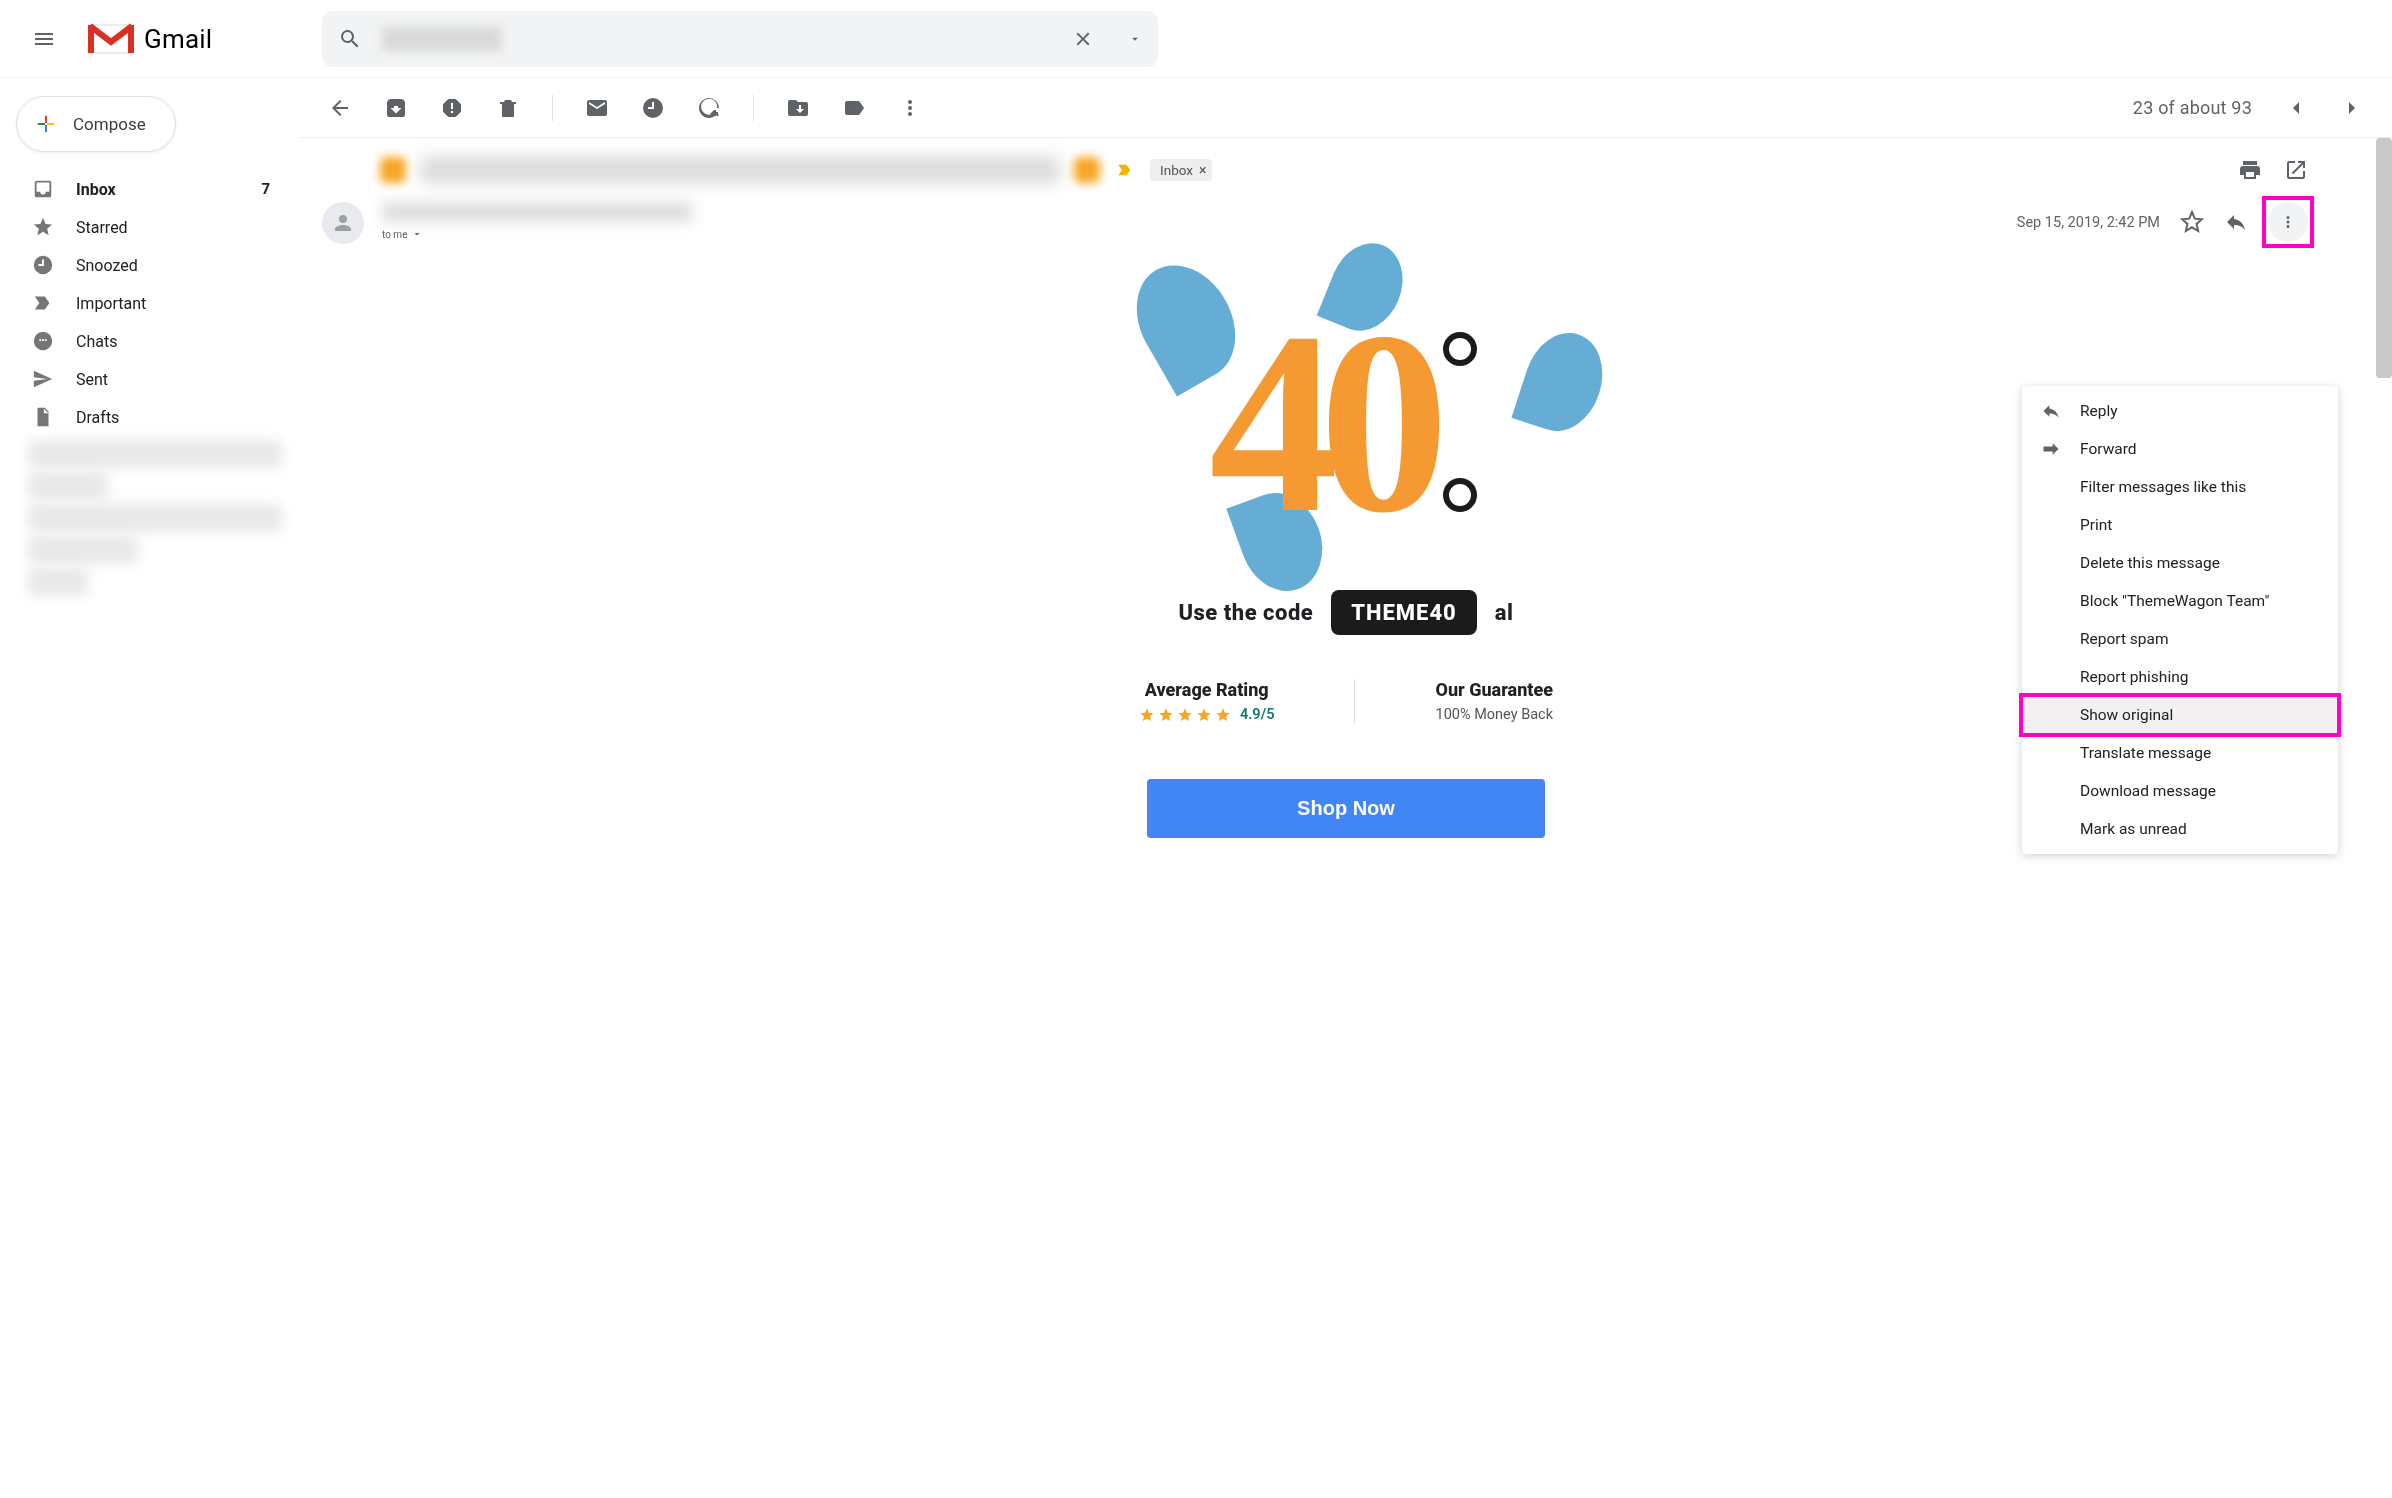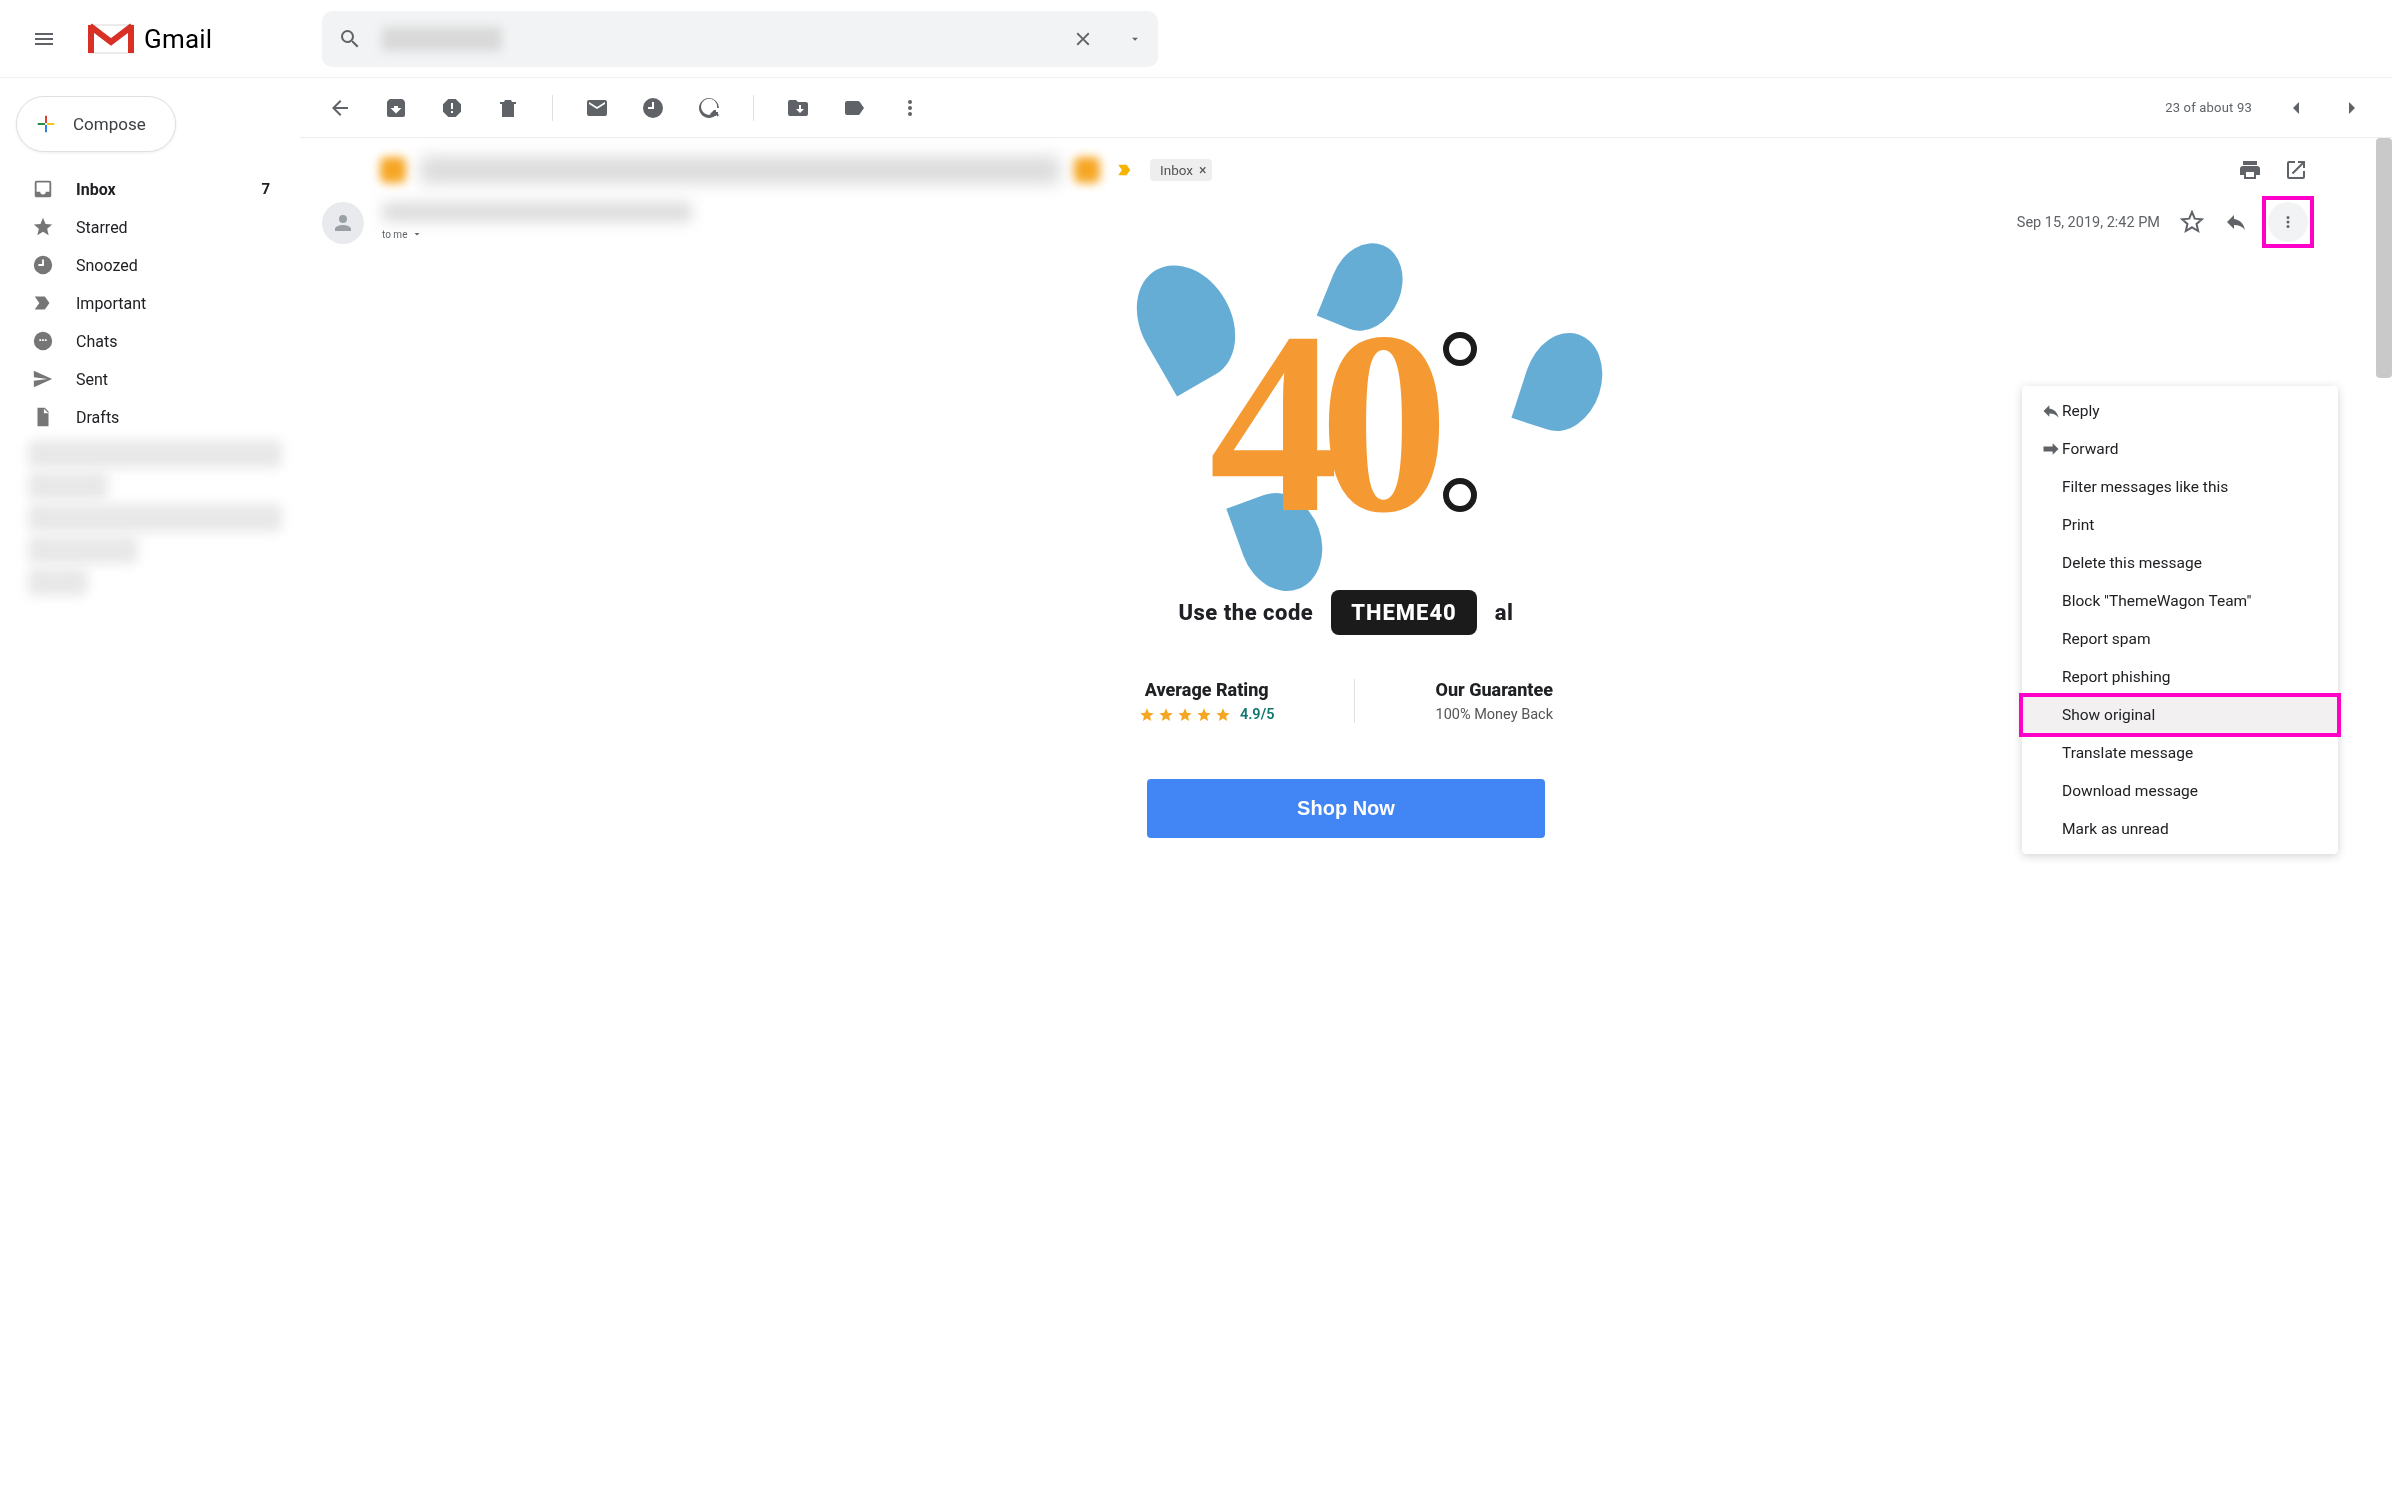--- a/index.html
+++ b/index.html
@@ -32,21 +32,21 @@
 .nav-item .count { margin-left: auto; margin-right: 30px; font-size: 15px; }
 .sb-blur { margin: 4px 18px 4px 28px; height: 28px; background: #e8e8e8; border-radius: 6px; filter: blur(6px); }
 
 
 .content { flex: 1; position: relative; overflow: hidden; }
 .toolbar { height: 60px; display: flex; align-items: center; gap: 32px; padding: 0 28px; border-bottom: 1px solid #eee; }
 .tbtn { width: 24px; height: 24px; color: #5f6368; cursor: pointer; }
 .toolbar .group { display: flex; gap: 32px; }
 .toolbar .sepv { width: 1px; height: 26px; background: #e0e0e0; }
 .toolbar .grow { flex: 1; }
-.toolbar .pager { font-size: 13px; color: #5f6368; letter-spacing: .2px; }
+.toolbar .pager { font-size: 18px; color: #5f6368; letter-spacing: .2px; }
 
 .msg-area { padding: 18px 0 0 0; position: relative; height: calc(100% - 60px); }
 .subject-row { display: flex; align-items: center; padding: 0 28px 18px 80px; gap: 14px; }
 .subj-blur { width: 640px; height: 28px; background: #dcdcdc; border-radius: 5px; filter: blur(8px); }
 .subj-emoji { width: 26px; height: 26px; background: #f6a623; border-radius: 6px; filter: blur(5px); }
 .priority { color: #f4b400; }
 .inbox-chip { background: #eee; border-radius: 4px; font-size: 13.5px; padding: 3px 6px 3px 10px; display: flex; align-items: center; gap: 6px; color: #555; }
 .inbox-chip .x { font-size: 14px; cursor: pointer; }
 .subject-right { margin-left: auto; display: flex; gap: 22px; padding-right: 56px; }
 
@@ -56,21 +56,21 @@
 .from-blur { width: 310px; height: 20px; background: #ddd; border-radius: 4px; filter: blur(7px); }
 .to-line { font-size: 10px; color: #5f6368; display: flex; align-items: center; gap: 4px; }
 .meta-right { margin-left: auto; display: flex; align-items: center; gap: 20px; padding-right: 56px; }
 .date { font-size: 14.5px; color: #5f6368; }
 
 
 .more-trigger { width: 40px; height: 40px; border-radius: 50%; background: #f1f3f4; display: flex; align-items: center; justify-content: center; cursor: pointer; position: relative; }
 .annot-box { position: absolute; border: 4px solid #ff00c8; pointer-events: none; }
 .annot-more { top: -6px; left: -6px; width: 52px; height: 52px; }
 .menu { position: absolute; right: 54px; top: 248px; width: 316px; background: #fff; box-shadow: 0 2px 10px rgba(0,0,0,.18); border-radius: 4px; padding: 6px 0; z-index: 50; }
-.menu-item { height: 38px; display: flex; align-items: center; padding: 0 22px 0 18px; font-size: 15.5px; color: #202124; cursor: pointer; position: relative; }
+.menu-item { height: 38px; display: flex; align-items: center; gap: 18px; padding: 0 22px 0 18px; font-size: 15.5px; color: #202124; cursor: pointer; position: relative; }
 .menu-item .mi { width: 22px; height: 22px; color: #5f6368; display: flex; align-items: center; justify-content: center; }
 .menu-item.highlight { background: #f3f0f2; }
 .annot-show { top: -3px; left: -3px; right: -3px; bottom: -3px; width: auto; height: auto; border-width: 4px; }
 
 
 .body-wrap { padding: 20px 0 40px 0; display: flex; flex-direction: column; align-items: center; }
 .hero { width: 470px; height: 300px; position: relative; display: flex; align-items: center; justify-content: center; }
 .big40 { font-family: Georgia, serif; font-size: 260px; font-weight: 800; color: #f59a33; letter-spacing: -20px; position: relative; display:flex; align-items:center; }
 .big40 .pct { width: 40px; height: 180px; display:flex; flex-direction:column; justify-content:space-between; margin-left: 14px; }
 .big40 .pct div { width: 34px; height: 34px; border: 6px solid #1b1b1b; border-radius: 50%; }

